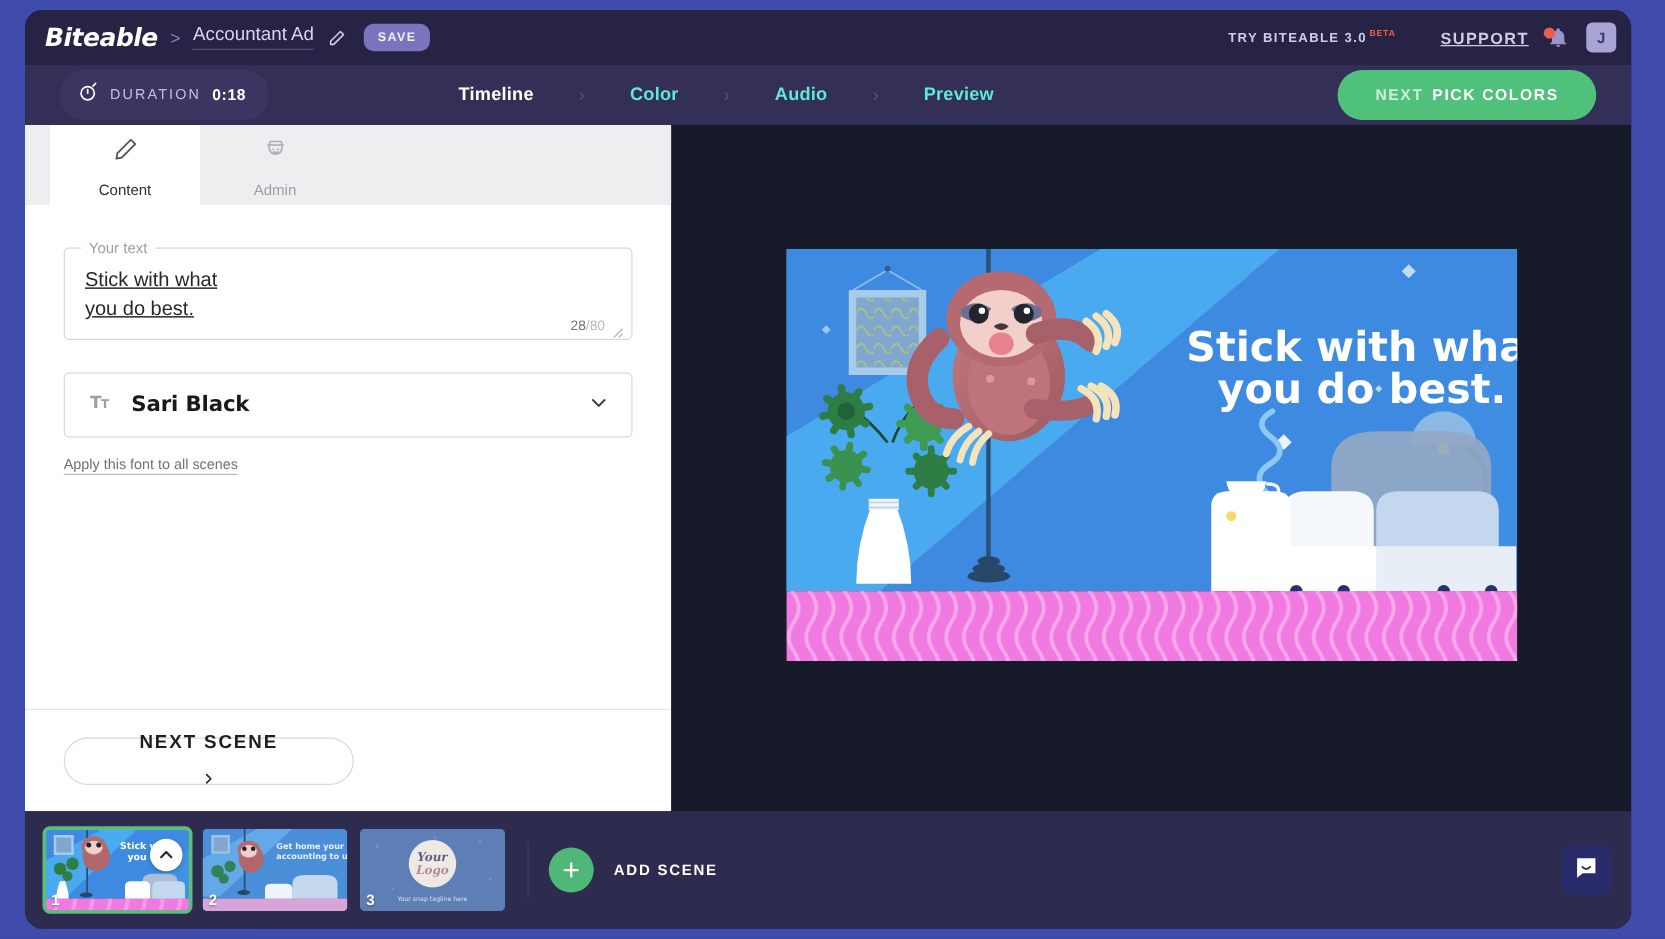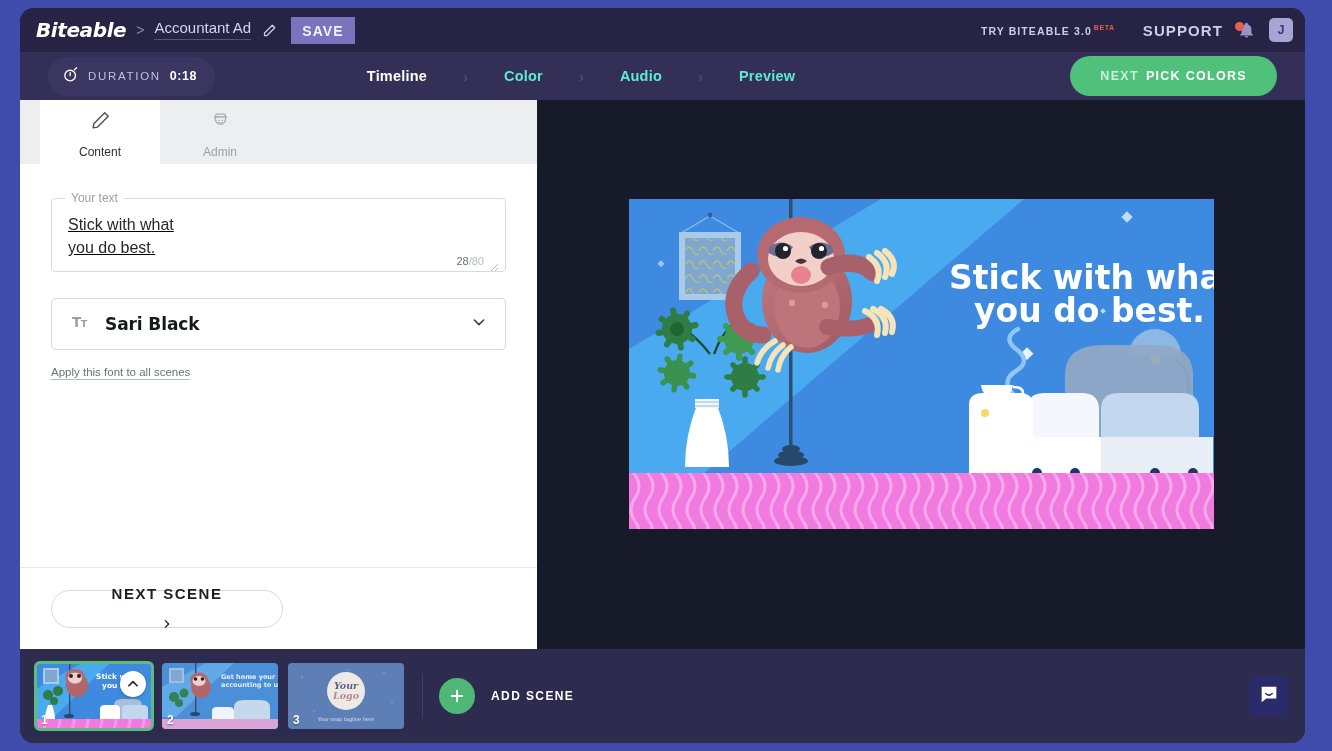--- a/index.html
+++ b/index.html
@@ -51,25 +51,25 @@
     line-height: 1.1;
   }
   .pencil-btn {
     margin-left: 10px; margin-right: 14px;
     width: 16px; height: 16px;
     display: flex; align-items: center; justify-content: center;
   }
   .save-chip {
     background: #7a73bd;
     color: #f2f1fa;
-    font-size: 14px;
+    font-size: 10px;
     font-weight: bold;
     letter-spacing: 1.1px;
     padding: 6px 11px 5px;
-    border-radius: 0;
+    border-radius: 8px;
   }
   .header-right {
     margin-left: auto;
     display: flex;
     align-items: center;
     gap: 0;
   }
   .try-beta {
     color: #cfcde4;
     font-size: 10.5px;
@@ -81,24 +81,25 @@
   .beta-sup {
     color: #e8604c;
     font-size: 7px;
     font-weight: bold;
     letter-spacing: 0.6px;
     vertical-align: super;
     margin-left: 2px;
   }
   .support-lbl {
     color: #cfcde4;
-    font-size: 15px;
+    font-size: 13px;
     letter-spacing: 1.1px;
     font-weight: 600;
-    margin-left: 24px;
+    margin-left: 32px;
+    text-decoration: underline;
   }
   .bell-wrap {
     position: relative;
     margin-left: 12px;
     width: 22px; height: 22px;
     display:flex; align-items:center; justify-content:center;
   }
   .bell-dot {
     position: absolute; left: 0px; top: 3px;
     width: 9px; height: 9px; border-radius: 50%;

